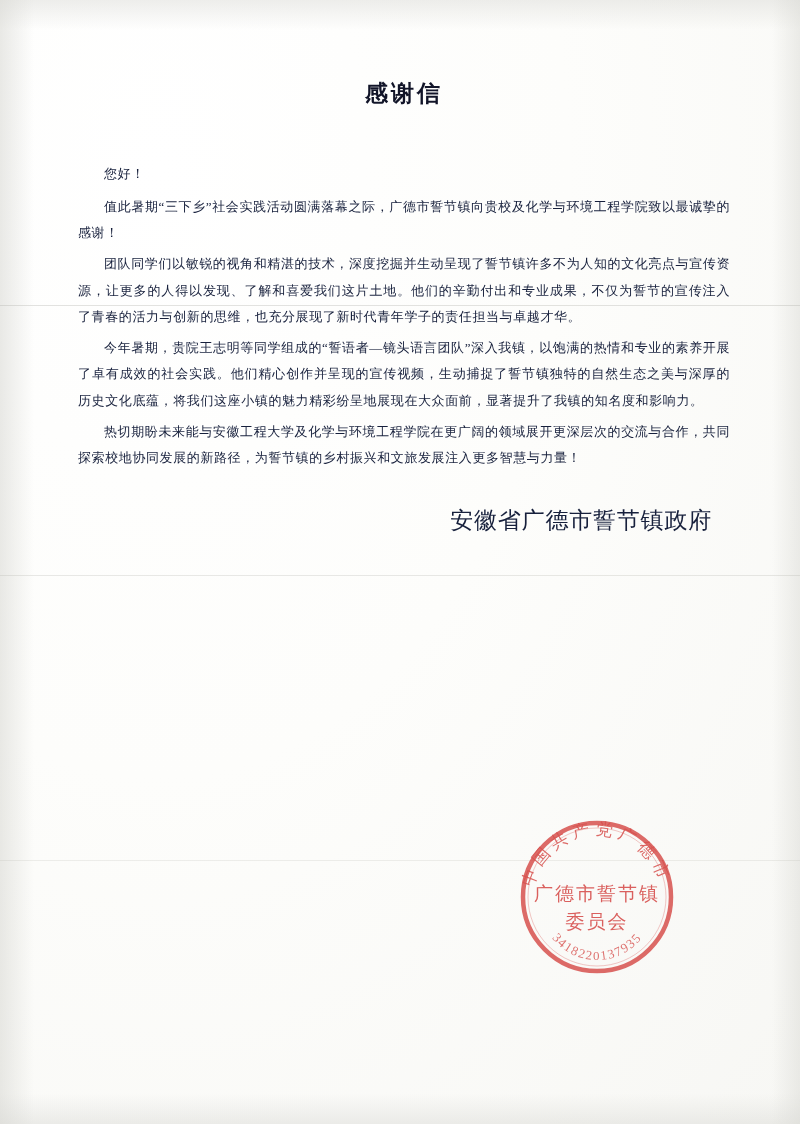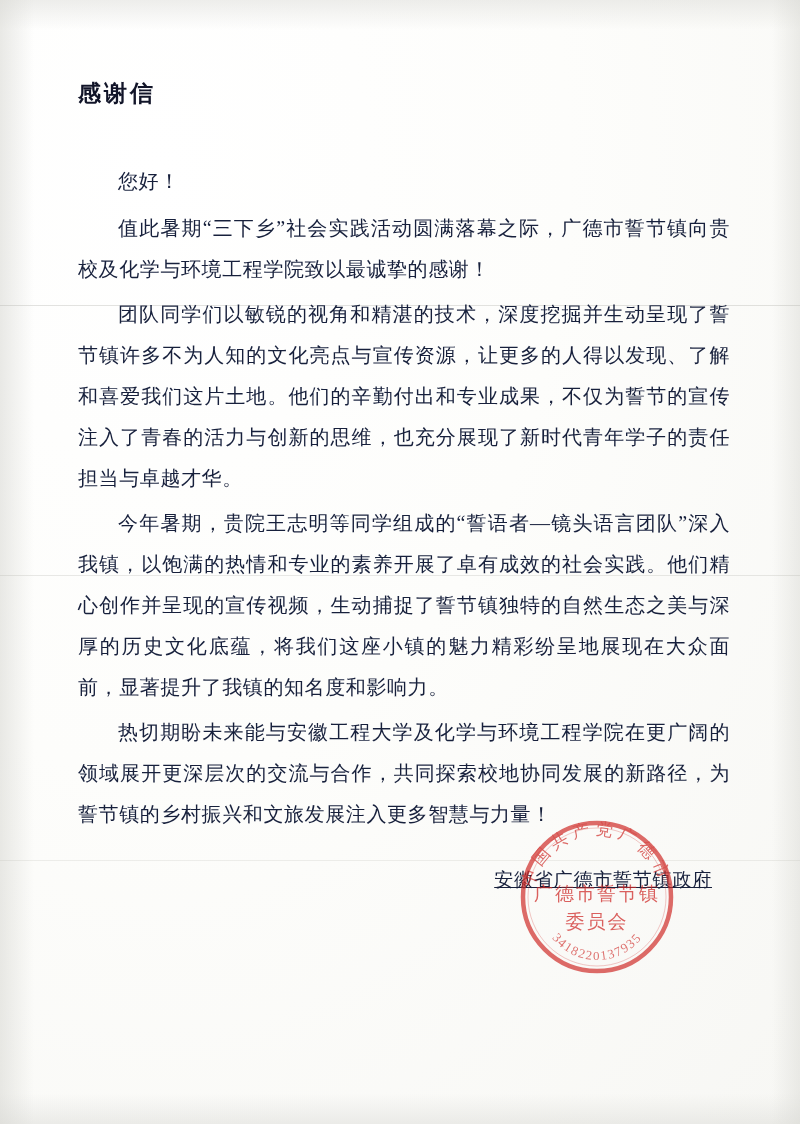--- a/index.html
+++ b/index.html
@@ -53,62 +53,62 @@
   .crease.c3 { top: 860px; background: rgba(180,180,175,0.22); }
 
   .content {
     position: relative;
     padding: 78px 70px 0 78px;
     box-sizing: border-box;
     z-index: 2;
   }
 
   .doc-title {
+    text-align: center;
     font-size: 23px;
     font-weight: bold;
     letter-spacing: 3px;
     color: #111428;
     margin: 0 0 52px 0;
     font-family: Liberation Sans, sans-serif;
   }
 
   .salutation {
     font-size: 17.5px;
     line-height: 1.9;
     color: #17203c;
     margin: 0 0 16px 0;
     letter-spacing: 0.6px;
   }
 
   p.body-para {
-    font-size: 20px;
+    font-size: 13px;
     line-height: 2.05;
     color: #17203c;
     margin: 0 0 4px 0;
     text-indent: 2em;
     letter-spacing: 0.6px;
     text-align: justify;
   }
 
   p.greeting {
     margin-bottom: 6px;
   }
 
   .signature-block {
     margin-top: 26px;
     text-align: right;
     padding-right: 18px;
     position: relative;
   }
   .sign-org {
-    font-size: 19px;
+    font-size: 23px;
     color: #17203c;
     letter-spacing: 0.8px;
     line-height: 2;
-    text-decoration: underline;
   }
   .sign-date {
     font-size: 17.5px;
     color: #17203c;
     letter-spacing: 0.8px;
     line-height: 2;
     padding-right: 6px;
   }
 
   

